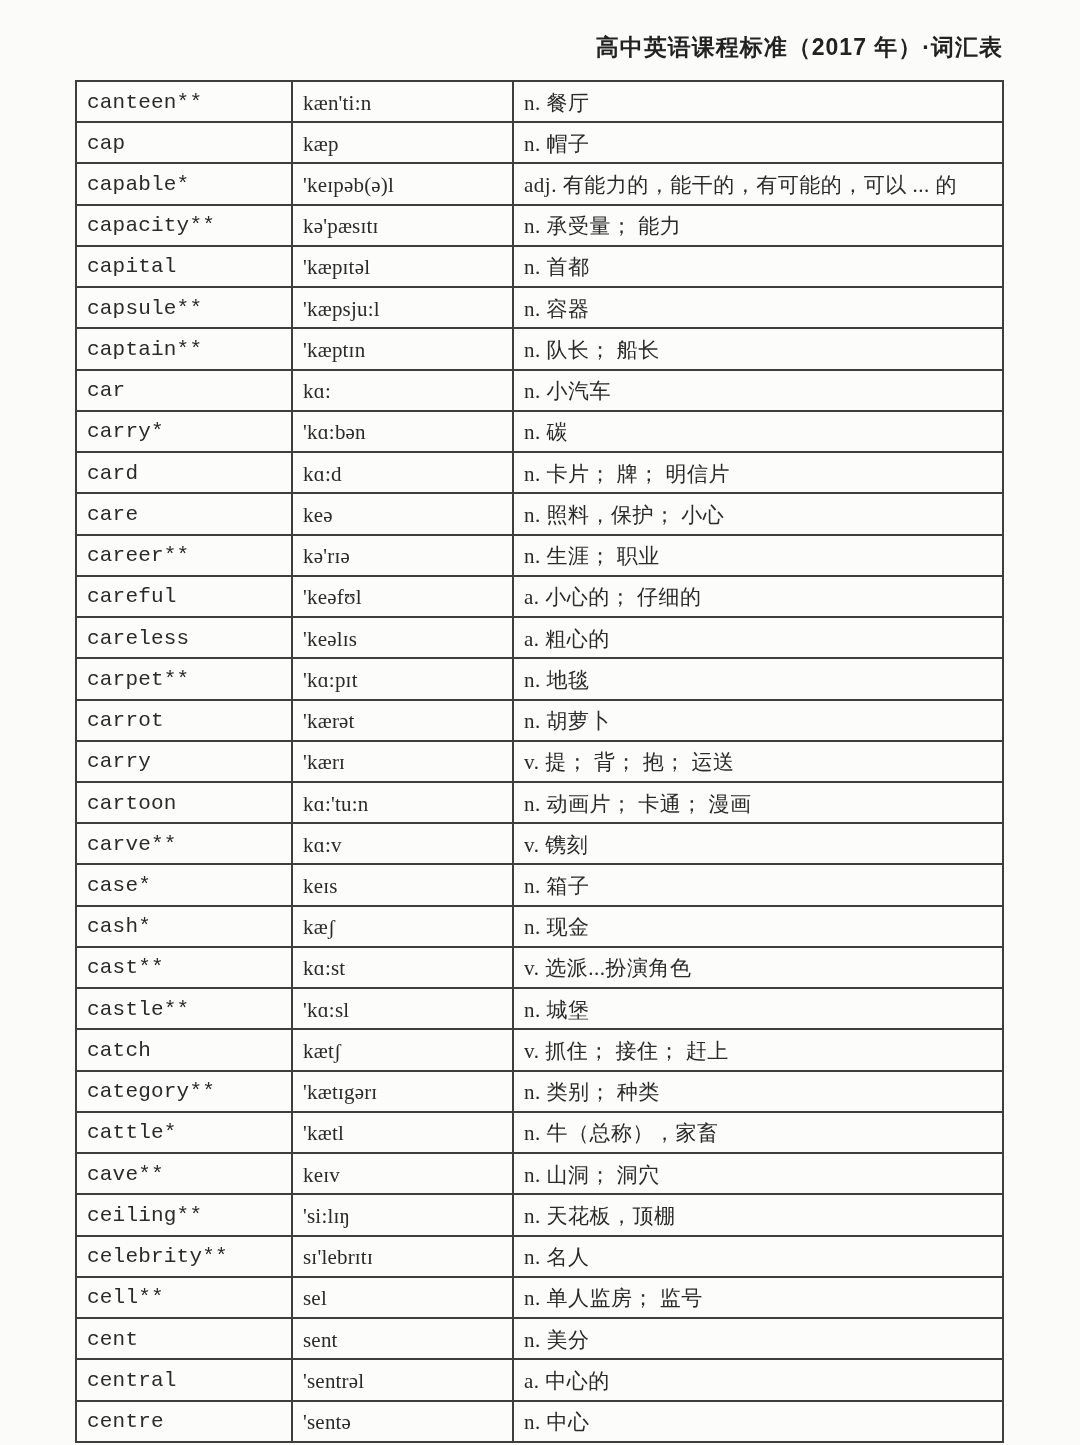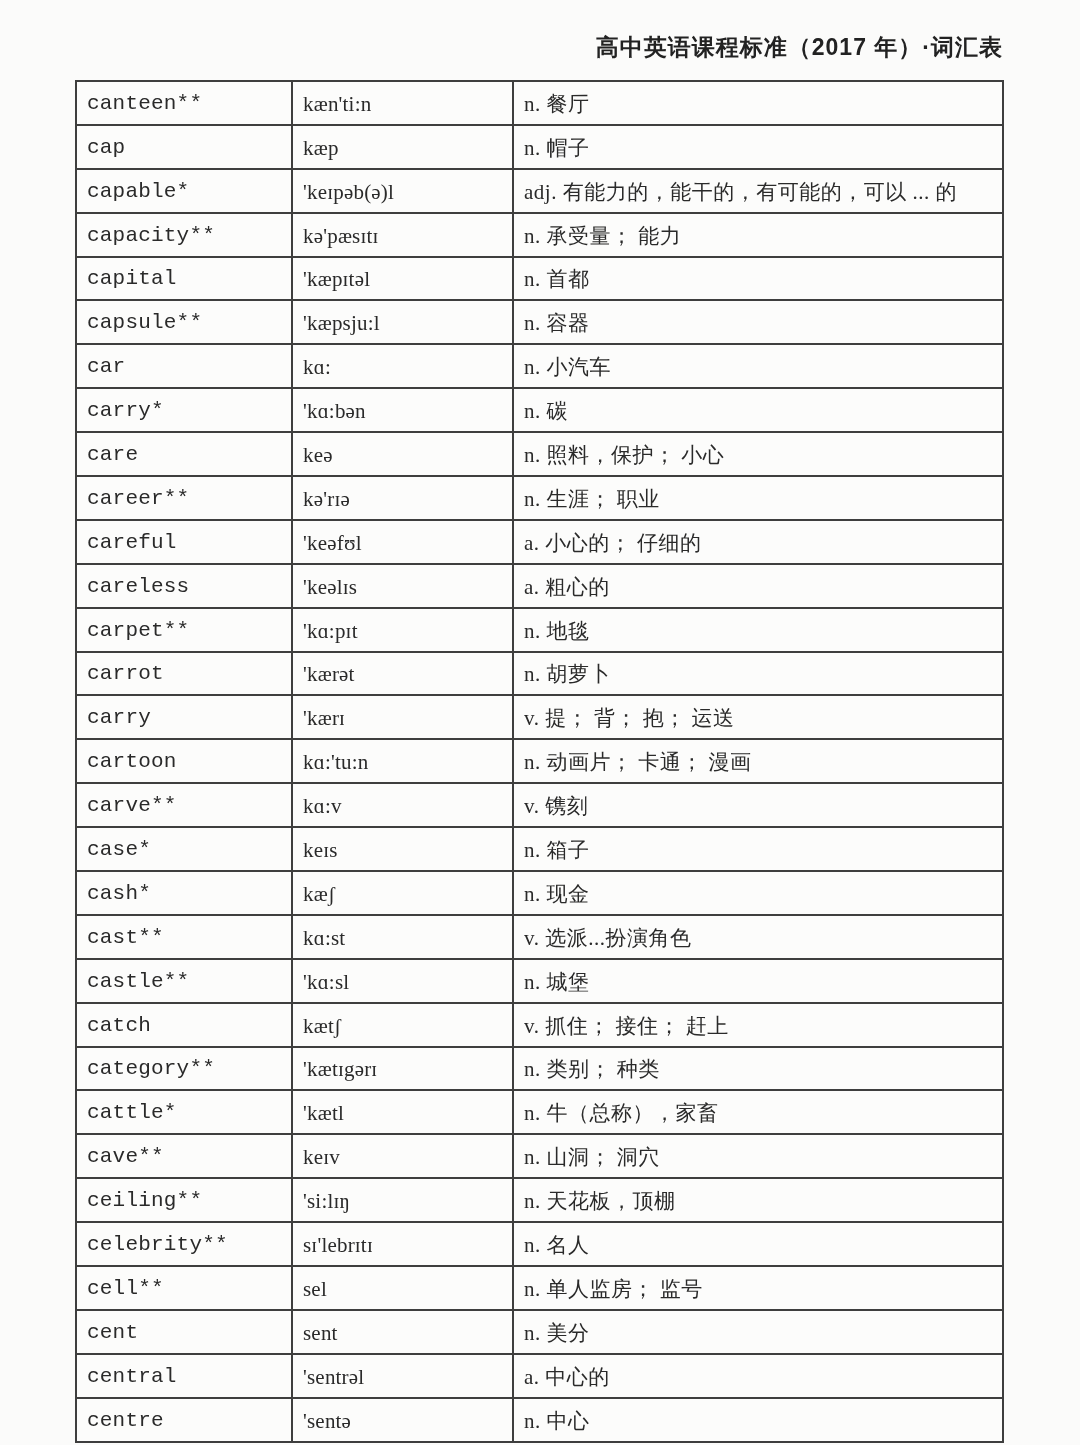--- a/index.html
+++ b/index.html
@@ -92,33 +92,43 @@
     <td class="col-ipa">'kæpɪtəl</td>
     <td class="col-meaning">n. 首都</td>
   </tr>
 
   <tr>
     <td class="col-word">capsule**</td>
     <td class="col-ipa">'kæpsju:l</td>
     <td class="col-meaning">n. 容器</td>
   </tr>
 
+  <tr>
+    <td class="col-word">captain**</td>
+    <td class="col-ipa">'kæptɪn</td>
+    <td class="col-meaning">n. 队长； 船长</td>
+  </tr>
 
   <tr>
     <td class="col-word">car</td>
     <td class="col-ipa">kɑ:</td>
     <td class="col-meaning">n. 小汽车</td>
   </tr>
 
   <tr>
     <td class="col-word">carry*</td>
     <td class="col-ipa">'kɑ:bən</td>
     <td class="col-meaning">n. 碳</td>
   </tr>
 
+  <tr>
+    <td class="col-word">card</td>
+    <td class="col-ipa">kɑ:d</td>
+    <td class="col-meaning">n. 卡片； 牌； 明信片</td>
+  </tr>
 
   <tr>
     <td class="col-word">care</td>
     <td class="col-ipa">keə</td>
     <td class="col-meaning">n. 照料，保护； 小心</td>
   </tr>
 
   <tr>
     <td class="col-word">career**</td>
     <td class="col-ipa">kə'rɪə</td>

